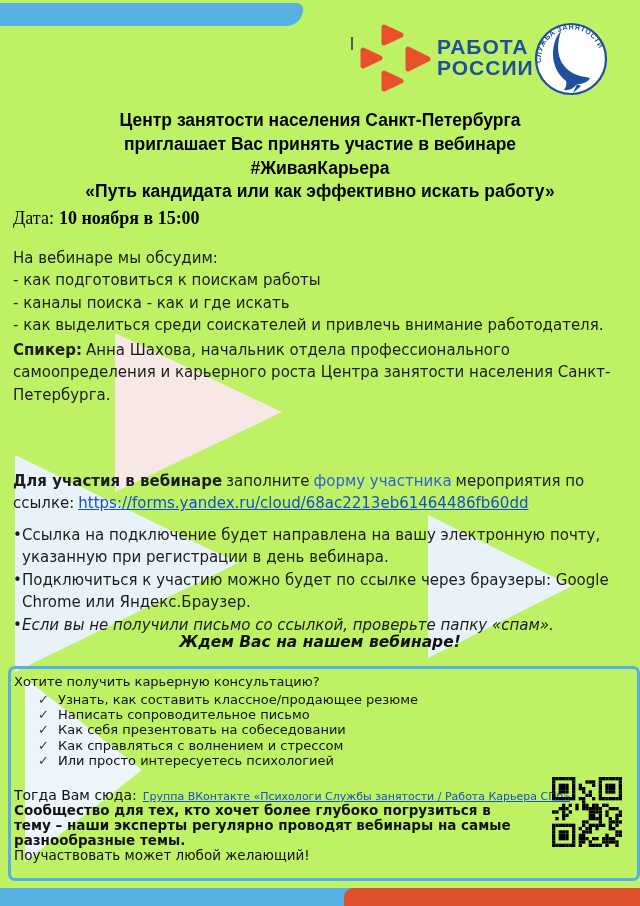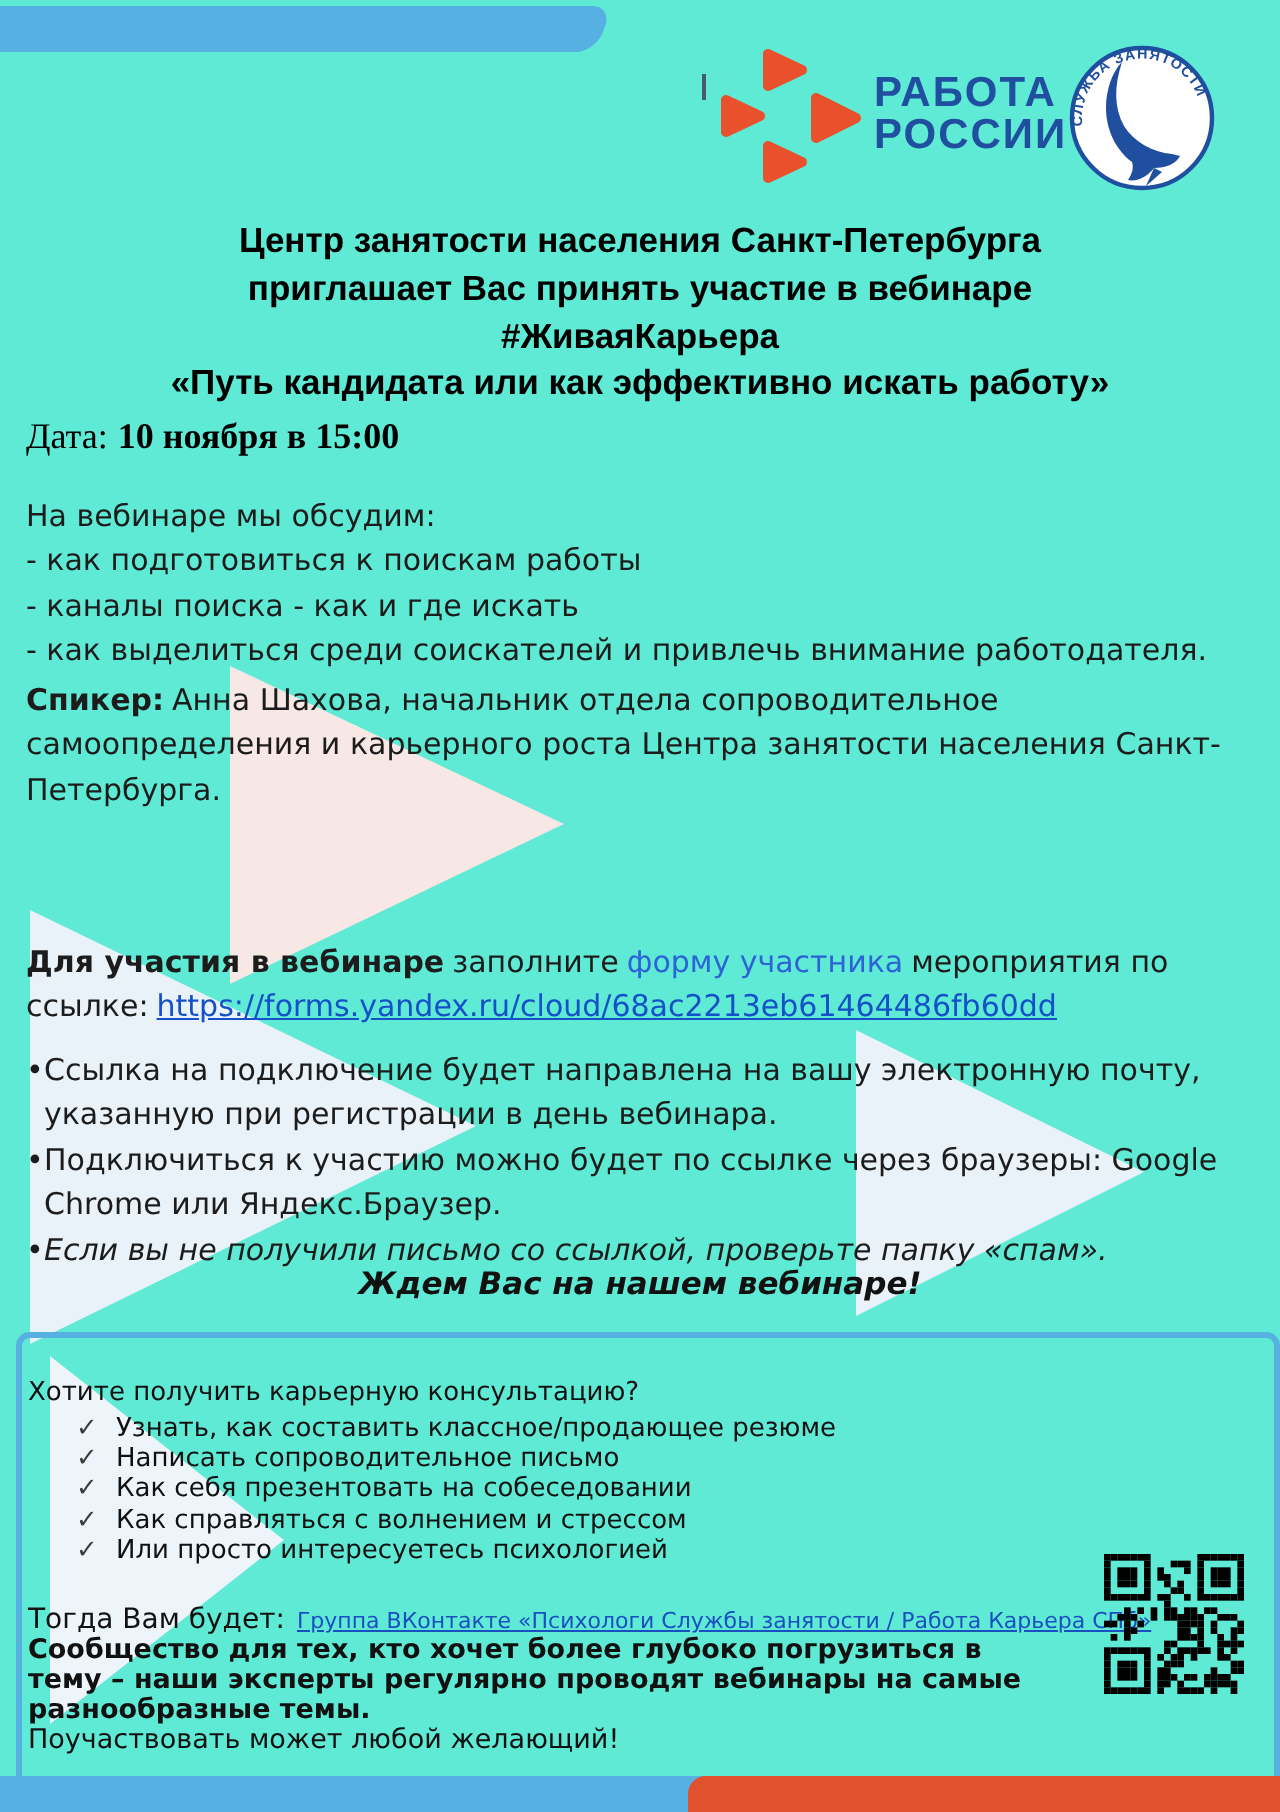--- a/index.html
+++ b/index.html
@@ -1,16 +1,16 @@
 <!DOCTYPE html>
 <html><head>
 <meta charset="utf-8">
 <style>
   html,body{margin:0;padding:0;background:#888;}
-  .page{position:relative;width:640px;height:906px;background:#5eead4;overflow:hidden;
+  .page{position:relative;width:640px;height:906px;background:#bef264;overflow:hidden;
         font-family:"DejaVu Sans",sans-serif;color:#212121;margin:0 auto;}
   .layer{position:absolute;left:0;top:0;width:640px;height:906px;pointer-events:none;}
   .content{position:absolute;left:0;top:0;width:640px;height:906px;}
 
   
   .top-banner{position:absolute;top:3px;left:-16px;width:318px;height:23px;
       background:#57b0e2;border-radius:0 10px 10px 0;transform:skewX(-20deg);}
 
   
   .logo-tris{position:absolute;left:348px;top:20px;}
@@ -41,21 +41,21 @@
   .bullet-line{position:relative;padding-left:9px;}
   .bullet-line .marker{position:absolute;left:0;top:0;}
   .bullet-cont{padding-left:9px;}
   .italic{font-style:italic;}
 
   .closing{top:633px;text-align:center;font-weight:bold;font-style:italic;font-size:15.5px;color:#111;}
 
   
   .consult-box{position:absolute;left:8px;top:666px;width:611px;height:198px;
       border:3px solid #57b0e2;border-radius:7px;background:transparent;
-      padding:20px 12px 6px 3px;box-sizing:content-box;}
+      padding:5px 12px 6px 3px;box-sizing:content-box;}
   .cb-head{font-size:13px;line-height:16px;color:#111;}
   .cb-item{position:relative;padding-left:44px;font-size:13px;line-height:15.2px;color:#111;}
   .cb-item .chk{position:absolute;left:24px;top:0;color:#3c3c3c;}
   .cb-list{margin-top:2px;}
   .cb-cta{margin-top:19px;font-size:14px;color:#111;}
   a.vk{font-size:11px;color:#1a4fc0;text-decoration:underline;margin-left:6px;}
   .cb-desc{font-size:13.5px;line-height:15px;max-width:515px;color:#111;font-weight:bold;}
   .cb-final{font-size:13.5px;line-height:15px;color:#111;}
   .qr{position:absolute;right:15px;top:108px;width:70px;height:70px;}
 
@@ -121,21 +121,21 @@
     </div>
 
     <div class="abs body-txt discuss">
       <div>На вебинаре мы обсудим:</div>
       <div>- как подготовиться к поискам работы</div>
       <div>- каналы поиска - как и где искать</div>
       <div>- как выделиться среди соискателей и привлечь внимание работодателя.</div>
     </div>
 
     <div class="abs body-txt speaker">
-      <div><span class="b sp">Спикер:</span><span>Анна Шахова, начальник отдела сопроводительное</span></div>
+      <div><span class="b sp">Спикер:</span><span>Анна Шахова, начальник отдела профессионального</span></div>
       <div>самоопределения и карьерного роста Центра занятости населения Санкт-</div>
       <div>Петербурга.</div>
     </div>
 
 
     <div class="abs body-txt particip">
       <div>
         <span class="b sp">Для участия в вебинаре</span><span class="sp">заполните</span><a class="link sp">форму участника</a><span>мероприятия по</span>
       </div>
       <div>
@@ -156,21 +156,21 @@
     <div class="consult-box">
       <div class="cb-head">Хотите получить карьерную консультацию?</div>
       <div class="cb-list">
         <div class="cb-item"><span class="chk">✓</span><span>Узнать, как составить классное/продающее резюме</span></div>
         <div class="cb-item"><span class="chk">✓</span><span>Написать сопроводительное письмо</span></div>
         <div class="cb-item"><span class="chk">✓</span><span>Как себя презентовать на собеседовании</span></div>
         <div class="cb-item"><span class="chk">✓</span><span>Как справляться с волнением и стрессом</span></div>
         <div class="cb-item"><span class="chk">✓</span><span>Или просто интересуетесь психологией</span></div>
       </div>
       <div class="cb-cta">
-        <span>Тогда Вам будет:</span><a class="vk">Группа ВКонтакте «Психологи Службы занятости / Работа Карьера СПб»</a>
+        <span>Тогда Вам сюда:</span><a class="vk">Группа ВКонтакте «Психологи Службы занятости / Работа Карьера СПб»</a>
       </div>
       <div class="cb-desc">Сообщество для тех, кто хочет более глубоко погрузиться в тему – наши эксперты регулярно проводят вебинары на самые разнообразные темы.</div>
       <div class="cb-final">Поучаствовать может любой желающий!</div>
       <div class="qr">
         <svg width="70" height="70" viewBox="0 0 70 70" fill="#000000">
             <rect x="0.00" y="0.00" width="3.33" height="3.33"></rect>
             <rect x="3.33" y="0.00" width="3.33" height="3.33"></rect>
             <rect x="6.67" y="0.00" width="3.33" height="3.33"></rect>
             <rect x="10.00" y="0.00" width="3.33" height="3.33"></rect>
             <rect x="13.33" y="0.00" width="3.33" height="3.33"></rect>

